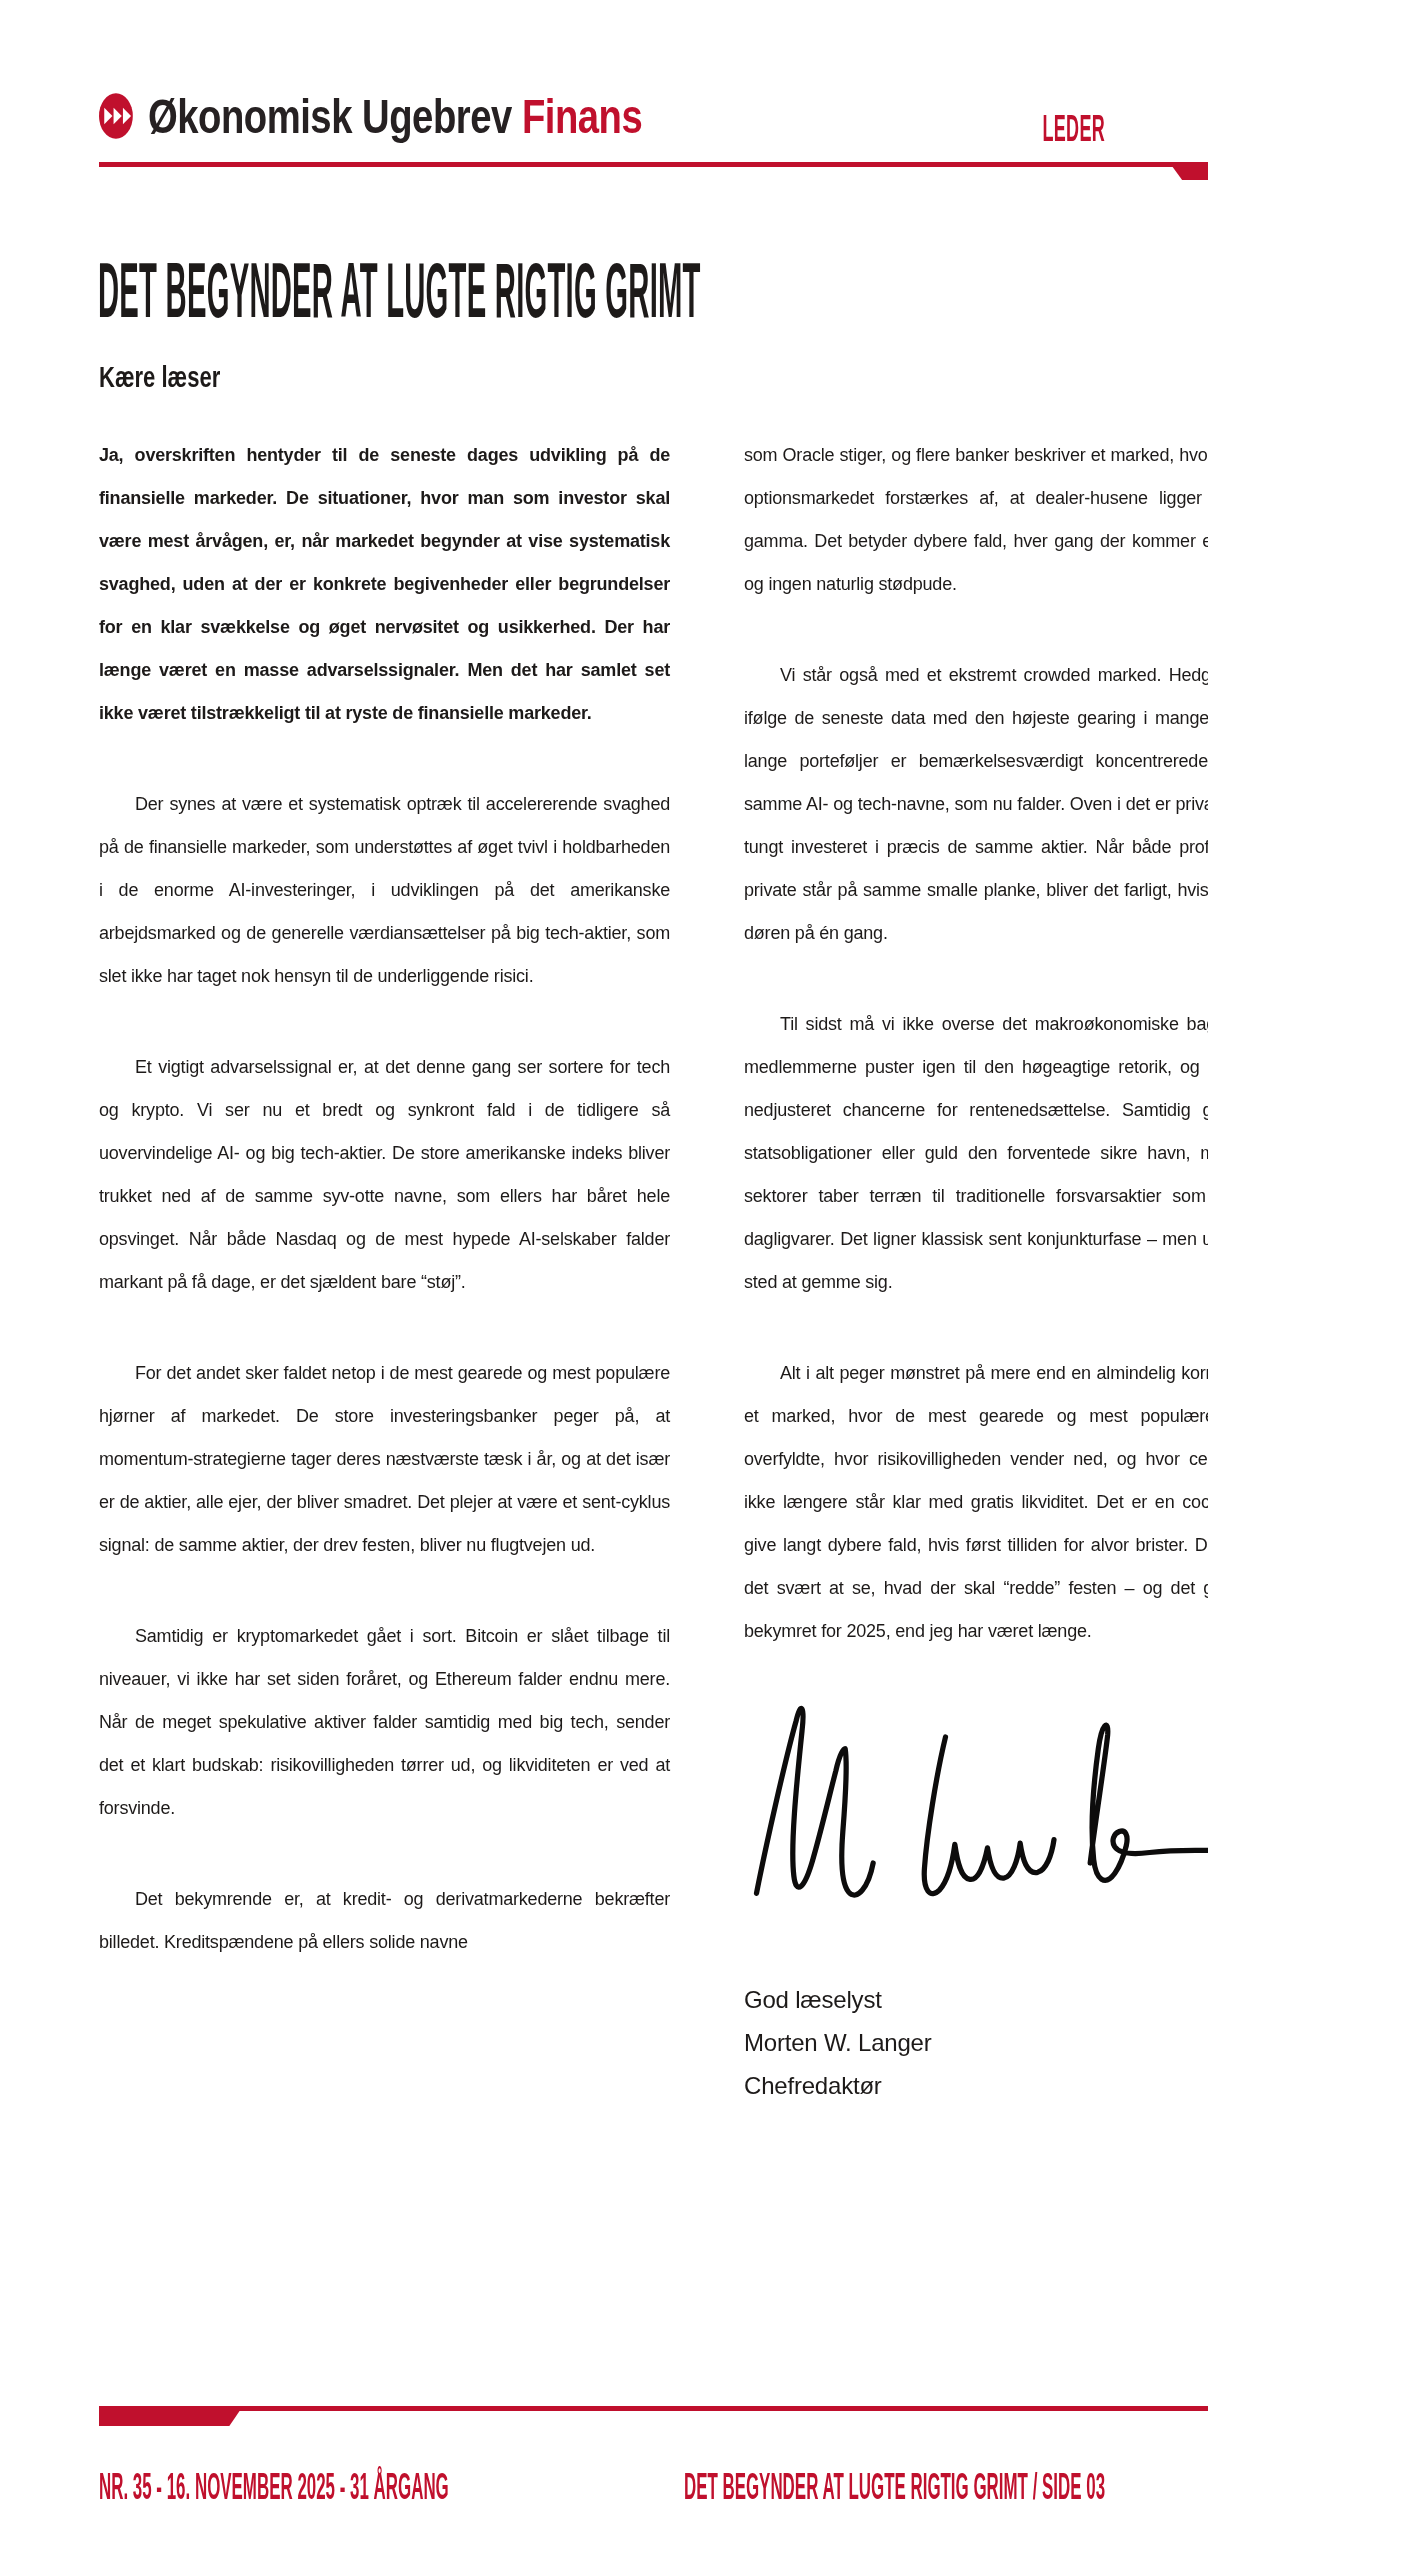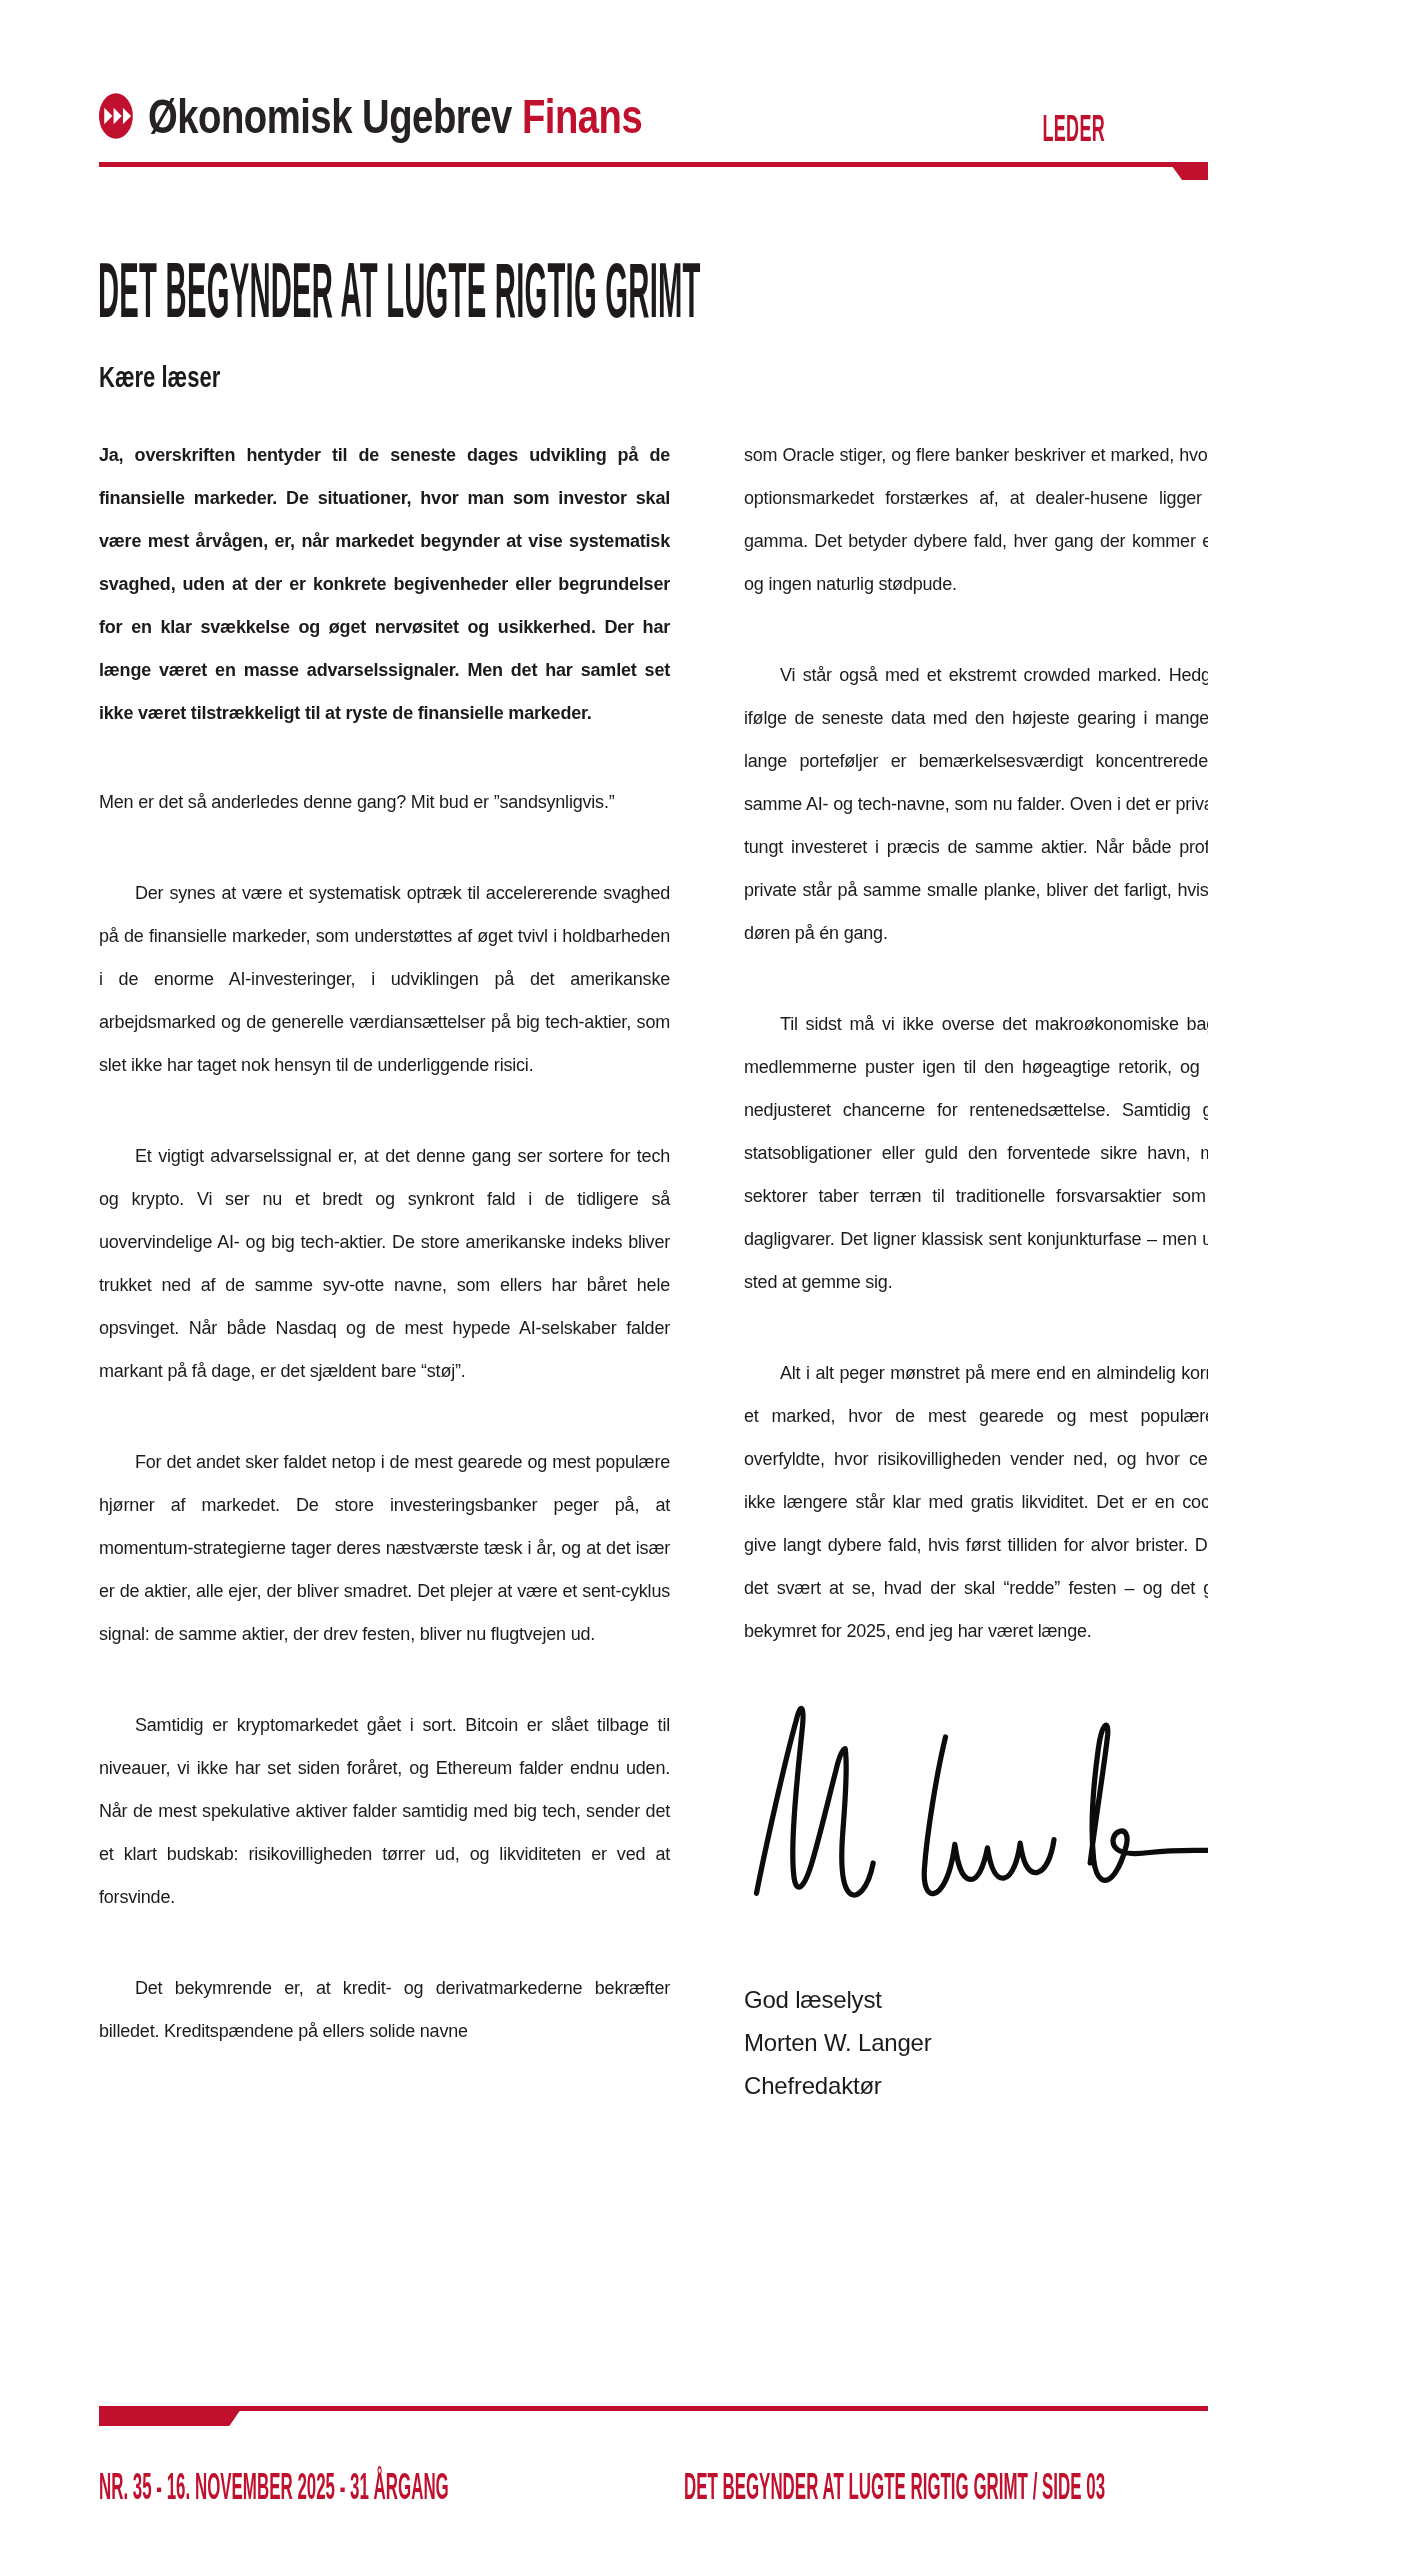--- a/index.html
+++ b/index.html
@@ -68,25 +68,24 @@
   <div class="leder">LEDER</div>
   <div class="rule-top-thin"></div>
   <div class="rule-top-block"></div>
 
   <div class="title">DET BEGYNDER AT LUGTE RIGTIG GRIMT</div>
   <div class="salutation">Kære læser</div>
 
   <div class="columns">
     <div class="col">
       <p class="lead">Ja, overskriften hentyder til de seneste dages udvikling på de finansielle markeder. De situationer, hvor man som investor skal være mest årvågen, er, når markedet begynder at vise systematisk svaghed, uden at der er konkrete begivenheder eller begrundelser for en klar svækkelse og øget nervøsitet og usikkerhed. Der har længe været en masse advarselssignaler. Men det har samlet set ikke været tilstrækkeligt til at ryste de finansielle markeder.</p>
-      <p>Men er det så anderledes denne gang? Mit bud er ”sandsynligvis.”</p>
       <p class="ind">Der synes at være et systematisk optræk til accelererende svaghed på de finansielle markeder, som understøttes af øget tvivl i holdbarheden i de enorme AI-investeringer, i udviklingen på det amerikanske arbejdsmarked og de generelle værdiansættelser på big tech-aktier, som slet ikke har taget nok hensyn til de underliggende risici.</p>
       <p class="ind">Et vigtigt advarselssignal er, at det denne gang ser sortere for tech og krypto. Vi ser nu et bredt og synkront fald i de tidligere så uovervindelige AI- og big tech-aktier. De store amerikanske indeks bliver trukket ned af de samme syv-otte navne, som ellers har båret hele opsvinget. Når både Nasdaq og de mest hypede AI-selskaber falder markant på få dage, er det sjældent bare “støj”.</p>
       <p class="ind">For det andet sker faldet netop i de mest gearede og mest populære hjørner af markedet. De store investeringsbanker peger på, at momentum-strategierne tager deres næstværste tæsk i år, og at det især er de aktier, alle ejer, der bliver smadret. Det plejer at være et sent-cyklus signal: de samme aktier, der drev festen, bliver nu flugtvejen ud.</p>
-      <p class="ind">Samtidig er kryptomarkedet gået i sort. Bitcoin er slået tilbage til niveauer, vi ikke har set siden foråret, og Ethereum falder endnu uden. Når de mest spekulative aktiver falder samtidig med big tech, sender det et klart budskab: risikovilligheden tørrer ud, og likviditeten er ved at forsvinde.</p>
+      <p class="ind">Samtidig er kryptomarkedet gået i sort. Bitcoin er slået tilbage til niveauer, vi ikke har set siden foråret, og Ethereum falder endnu mere. Når de meget spekulative aktiver falder samtidig med big tech, sender det et klart budskab: risikovilligheden tørrer ud, og likviditeten er ved at forsvinde.</p>
       <p class="ind">Det bekymrende er, at kredit- og derivatmarkederne bekræfter billedet. Kreditspændene på ellers solide navne</p>
     </div>
     <div class="col">
       <p>som Oracle stiger, og flere banker beskriver et marked, hvor volatiliteten i optionsmarkedet forstærkes af, at dealer-husene ligger med negativ gamma. Det betyder dybere fald, hver gang der kommer et salgspres – og ingen naturlig stødpude.</p>
       <p class="ind">Vi står også med et ekstremt crowded marked. Hedgefonde ligger ifølge de seneste data med den højeste gearing i mange år, og deres lange porteføljer er bemærkelsesværdigt koncentrerede omkring de samme AI- og tech-navne, som nu falder. Oven i det er privatinvestorerne tungt investeret i præcis de samme aktier. Når både professionelle og private står på samme smalle planke, bliver det farligt, hvis alle vil ud ad døren på én gang.</p>
       <p class="ind">Til sidst må vi ikke overse det makroøkonomiske bagtæppe. Fed-medlemmerne puster igen til den høgeagtige retorik, og markedet har nedjusteret chancerne for rentenedsættelse. Samtidig giver hverken statsobligationer eller guld den forventede sikre havn, mens cykliske sektorer taber terræn til traditionelle forsvarsaktier som sundhed og dagligvarer. Det ligner klassisk sent konjunkturfase – men uden et oplagt sted at gemme sig.</p>
       <p class="ind">Alt i alt peger mønstret på mere end en almindelig korrektion. Vi har et marked, hvor de mest gearede og mest populære handler er overfyldte, hvor risikovilligheden vender ned, og hvor centralbankerne ikke længere står klar med gratis likviditet. Det er en cocktail, der kan give langt dybere fald, hvis først tilliden for alvor brister. Denne gang er det svært at se, hvad der skal “redde” festen – og det gør mig mere bekymret for 2025, end jeg har været længe.</p>
 
       <svg class="signature" width="549" height="210" viewBox="0 0 940 360" xmlns="http://www.w3.org/2000/svg" fill="none" stroke="#0d0c0c" stroke-width="9" stroke-linecap="round" stroke-linejoin="round">
         <path d="M14,352 C30,270 64,120 82,56 C90,22 97,30 92,74 C82,170 72,272 78,322 C82,356 96,344 110,296 C124,248 140,180 150,142 C156,116 162,104 166,104 C170,130 166,196 162,246 C158,298 160,336 172,350 C186,366 206,342 214,300"></path>

